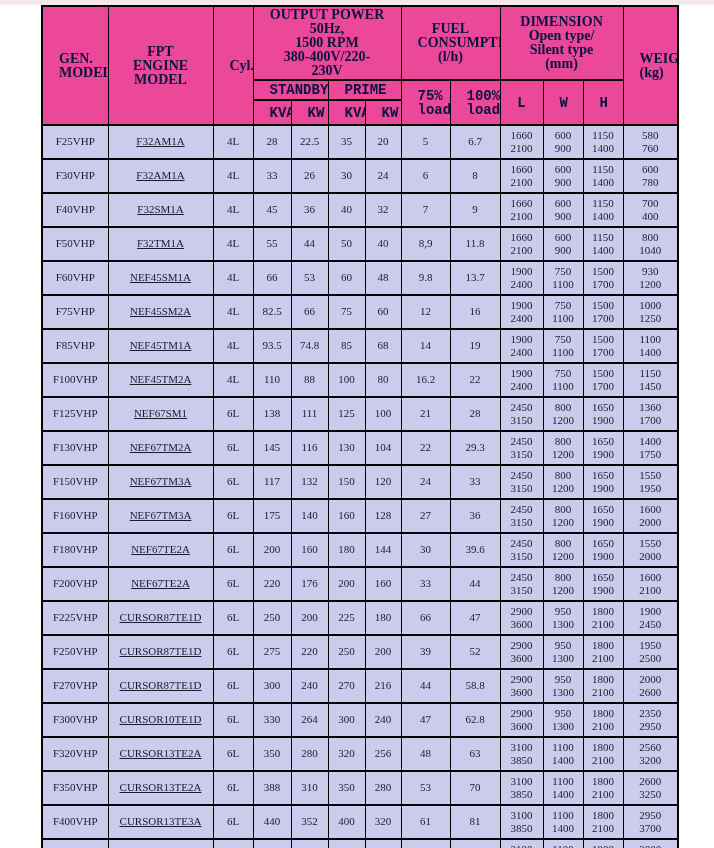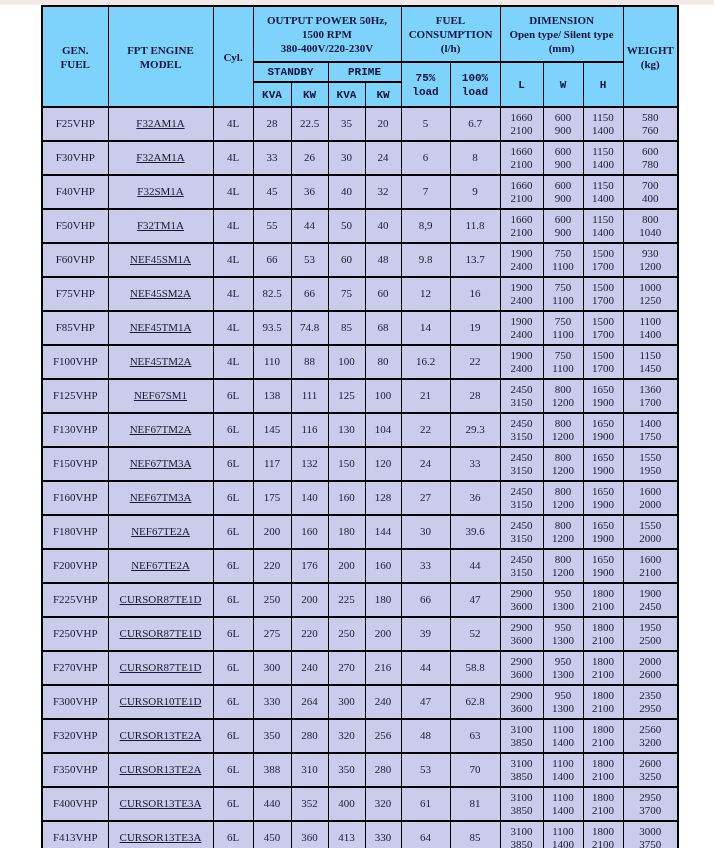--- a/index.html
+++ b/index.html
@@ -42,26 +42,26 @@
     border-left: 1px solid #000000;
     border-right: 1px solid #000000;
     border-top: 2px solid #000000;
     border-bottom: 2px solid #000000;
     white-space: pre-line;
     vertical-align: middle;
     text-align: center;
     overflow: hidden;
   }
   table.spec th {
-    background: #7dd3fc;
+    background: #ec4899;
     color: #0b1340;
     font-weight: bold;
-    font-size: 11px;
+    font-size: 14px;
     line-height: 14px;
-    padding: 1px 1px;
+    padding: 1px 16px;
   }
   th.th-big { font-size: 11px; }
   th.th-sub { font-size: 10.5px; line-height: 13px; font-family: Liberation Mono, monospace; }
   table.spec td {
     background: #cbcbec;
     color: #1b1b30;
     font-size: 11px;
     line-height: 13.5px;
     padding: 2px 1px;
     height: 28px;
@@ -90,21 +90,21 @@
       <col style="width:49px">
         <col style="width:50px">
       <col style="width:43px">
         <col style="width:40px">
         <col style="width:40px">
       <col style="width:55px">
     </colgroup>
     <thead>
       <tr class="hrow-1">
         <th rowspan="3" class="th-big">GEN.
-FUEL</th>
+MODEL</th>
         <th rowspan="3" class="th-big">FPT ENGINE
 MODEL</th>
         <th rowspan="3" class="th-big">Cyl.</th>
         <th colspan="4" class="th-big">OUTPUT POWER 50Hz,
 1500 RPM
 380-400V/220-230V</th>
         <th colspan="2">FUEL
 CONSUMPTION
 (l/h)</th>
         <th colspan="3">DIMENSION

